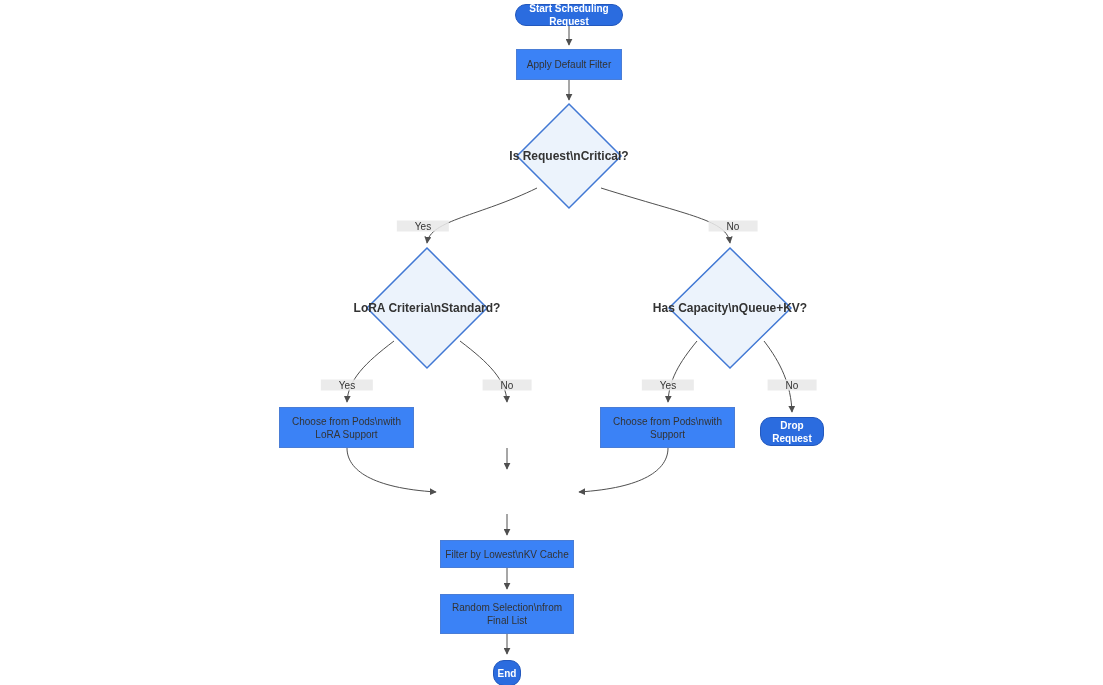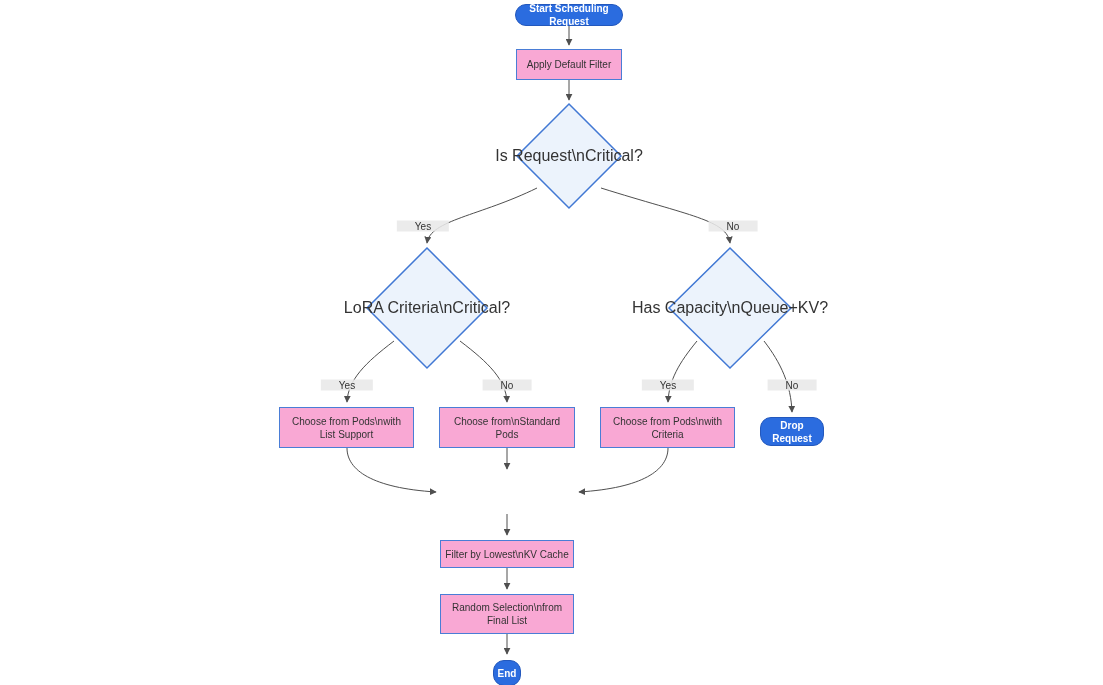--- a/index.html
+++ b/index.html
@@ -9,28 +9,28 @@
   }
   svg.layer { position:absolute; left:0; top:0; width:1103px; height:685px; }
   .edge { stroke:#4f4f4f; stroke-width:1; fill:none; }
   .decision-shape { fill:#ecf3fc; stroke:#4178d4; stroke-width:1.5; }
   .node {
     position:absolute; display:flex; flex-direction:column;
     align-items:center; justify-content:center;
     font-size:10px; line-height:13px; color:#333333; text-align:center;
     box-sizing:border-box;
   }
-  .process { background:#f9a8d4; border:1px solid #4a7dd6; padding:0 8px; }
+  .process { background:#3b82f6; border:1px solid #4a7dd6; padding:0 8px; }
   .pill {
     background:#2b6cdf; border:1px solid #2358bd; border-radius:11px;
     color:#ffffff; font-weight:600;text-align:center;
   }
   .decision-label {
     position:absolute; transform:translate(-50%,-50%);
-    font-size:16px; color:#333333; white-space:nowrap; text-align:left;
+    font-size:12px; color:#333333; white-space:nowrap; text-align:left;font-weight:bold;
   }
   .edge-label {
     position:absolute; transform:translate(-50%,-50%);
     font-size:10px; color:#333333; background:rgba(232,232,232,0.88);
     padding:0 18px; white-space:nowrap;
   }
   .nowrap { white-space:nowrap; }
 </style>
 </head>
 <body>
@@ -66,36 +66,32 @@
 
   <div class="node pill" style="left:515px; top:4px; width:108px; height:22px;">
     <div>Start Scheduling Request</div>
   </div>
 
   <div class="node process" style="left:516px; top:49px; width:106px; height:31px;">
     <div>Apply Default Filter</div>
   </div>
 
   <div class="decision-label" style="left:569px; top:156px;">Is Request\nCritical?</div>
-  <div class="decision-label" style="left:427px; top:308px;">LoRA Criteria\nCritical?</div>
+  <div class="decision-label" style="left:427px; top:308px;">LoRA Criteria\nStandard?</div>
   <div class="decision-label" style="left:730px; top:308px;">Has Capacity\nQueue+KV?</div>
 
   <div class="node process" style="left:279px; top:407px; width:135px; height:41px;">
     <div class="nowrap">Choose from Pods\nwith</div>
-    <div class="nowrap">List Support</div>
+    <div class="nowrap">LoRA Support</div>
   </div>
 
-  <div class="node process" style="left:439px; top:407px; width:136px; height:41px;">
-    <div class="nowrap">Choose from\nStandard</div>
-    <div class="nowrap">Pods</div>
-  </div>
 
   <div class="node process" style="left:600px; top:407px; width:135px; height:41px;">
     <div class="nowrap">Choose from Pods\nwith</div>
-    <div class="nowrap">Criteria</div>
+    <div class="nowrap">Support</div>
   </div>
 
   <div class="node pill" style="left:760px; top:417px; width:64px; height:29px;">
     <div>Drop Request</div>
   </div>
 
 
   <div class="node process" style="left:440px; top:594px; width:134px; height:40px;">
     <div class="nowrap">Random Selection\nfrom</div>
     <div class="nowrap">Final List</div>

